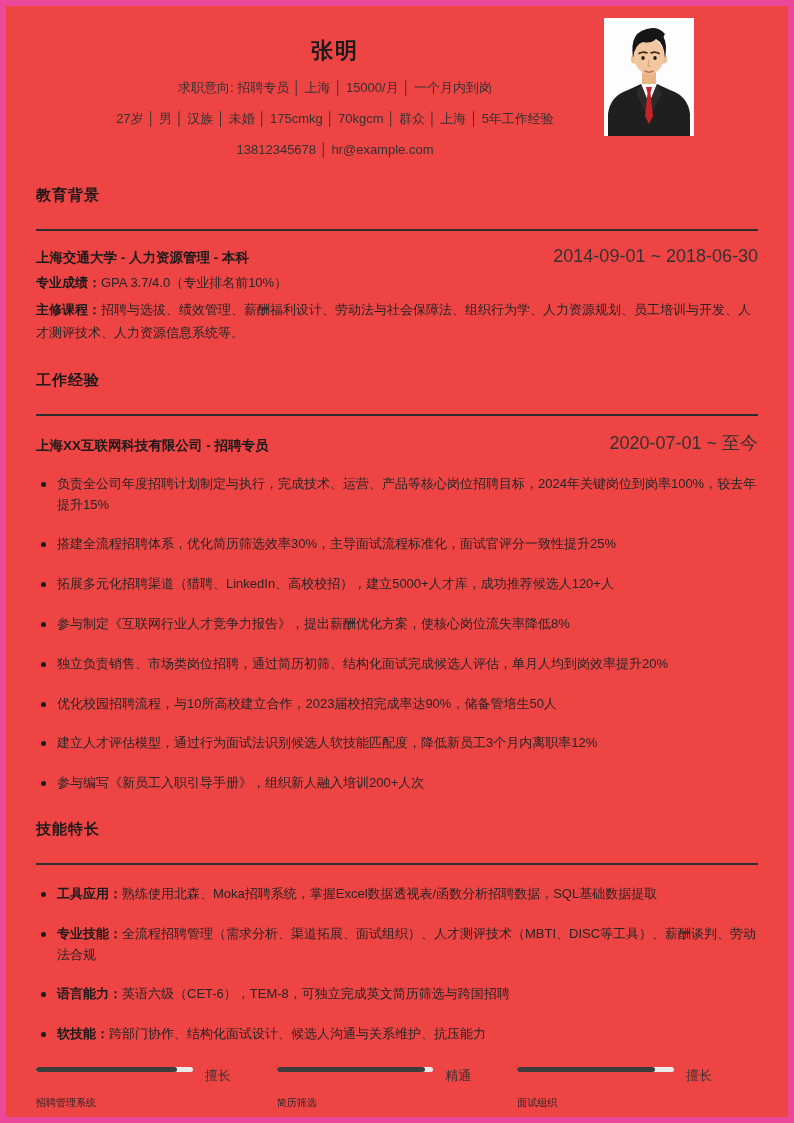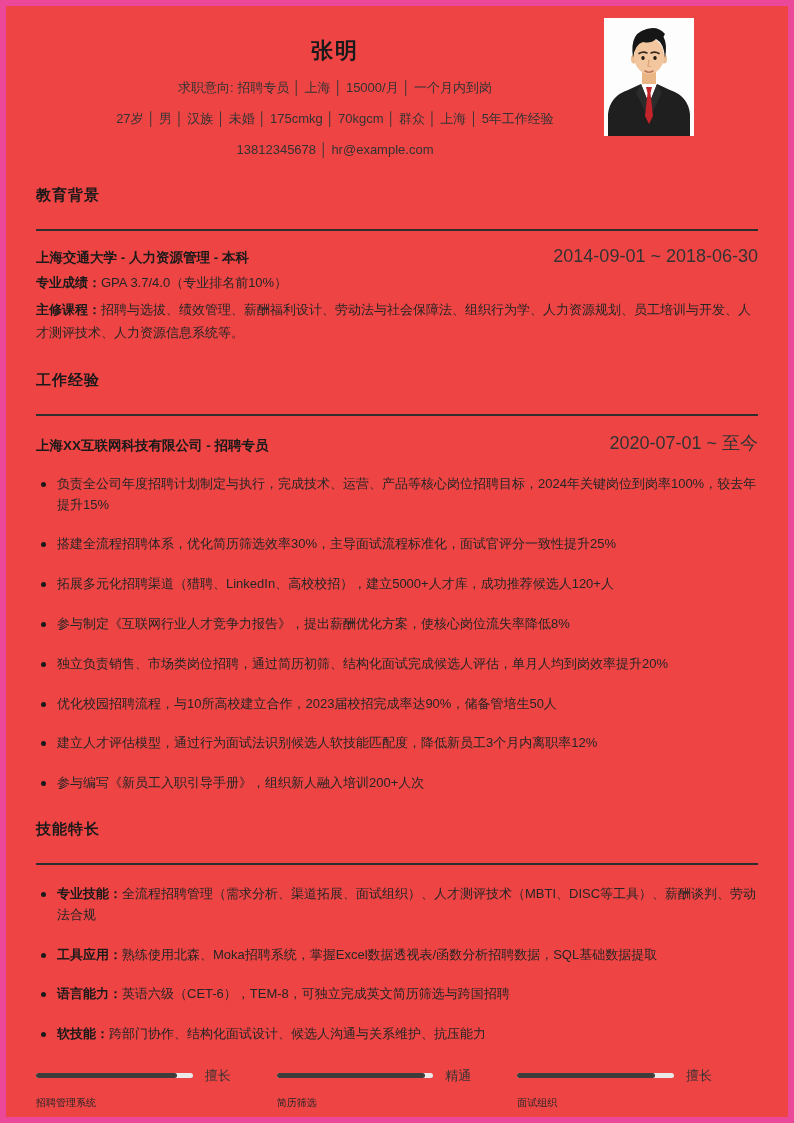--- a/index.html
+++ b/index.html
@@ -48,21 +48,21 @@
     width: 5px; height: 5px; border-radius: 50%; background: #1a1a1a;
   }
   ul.bullets li b { color: #1a1a1a; }
 
   .job { margin-bottom: 16px; }
   .job:last-child { margin-bottom: 0; }
 
   
   .bars { display: flex; flex-wrap: wrap; margin-top: 22px; }
   .bar-col { width: 33.33%; box-sizing: border-box; padding-right: 46px; margin-bottom: 20px; }
-  .bar-row { display: flex; align-items: center; }
+  .bar-row { display: flex; }
   .bar-track { flex: 1; height: 5px; background: #e9e9e9; border-radius: 3px; }
   .bar-fill { height: 5px; background: #3d3d3d; border-radius: 3px; }
   .bar-level { margin-left: 12px; font-size: 13px; color: #333; white-space: nowrap; }
   .bar-name { margin-top: 11px; font-size: 10px; }
 </style>
 </head>
 <body>
 
 <div class="page">
 
@@ -142,23 +142,23 @@
 
           <li>参与编写《新员工入职引导手册》，组织新人融入培训200+人次</li>
         </ul>
     </div>
   </div>
 
   <div class="section">
     <div class="section-heading">技能特长</div>
     <ul class="bullets">
 
+        <li><b>工具应用：</b><span>熟练使用北森、Moka招聘系统，掌握Excel数据透视表/函数分析招聘数据，SQL基础数据提取</span></li>
+
         <li><b>专业技能：</b><span>全流程招聘管理（需求分析、渠道拓展、面试组织）、人才测评技术（MBTI、DISC等工具）、薪酬谈判、劳动法合规</span></li>
-
-        <li><b>工具应用：</b><span>熟练使用北森、Moka招聘系统，掌握Excel数据透视表/函数分析招聘数据，SQL基础数据提取</span></li>
 
         <li><b>语言能力：</b><span>英语六级（CET-6），TEM-8，可独立完成英文简历筛选与跨国招聘</span></li>
 
         <li><b>软技能：</b><span>跨部门协作、结构化面试设计、候选人沟通与关系维护、抗压能力</span></li>
       </ul>
 
     <div class="bars">
 
         <div class="bar-col">
           <div class="bar-row">

